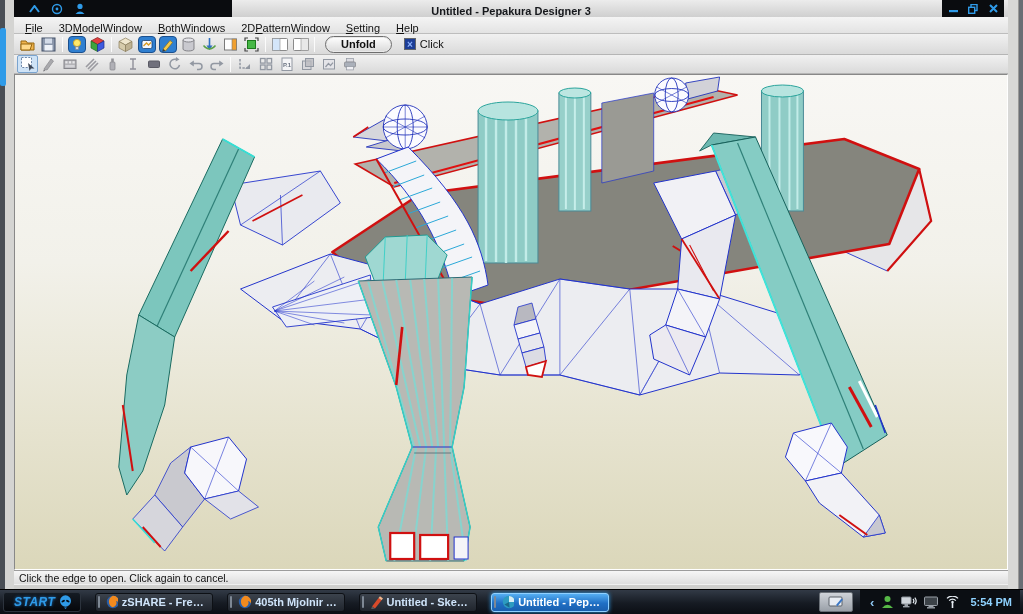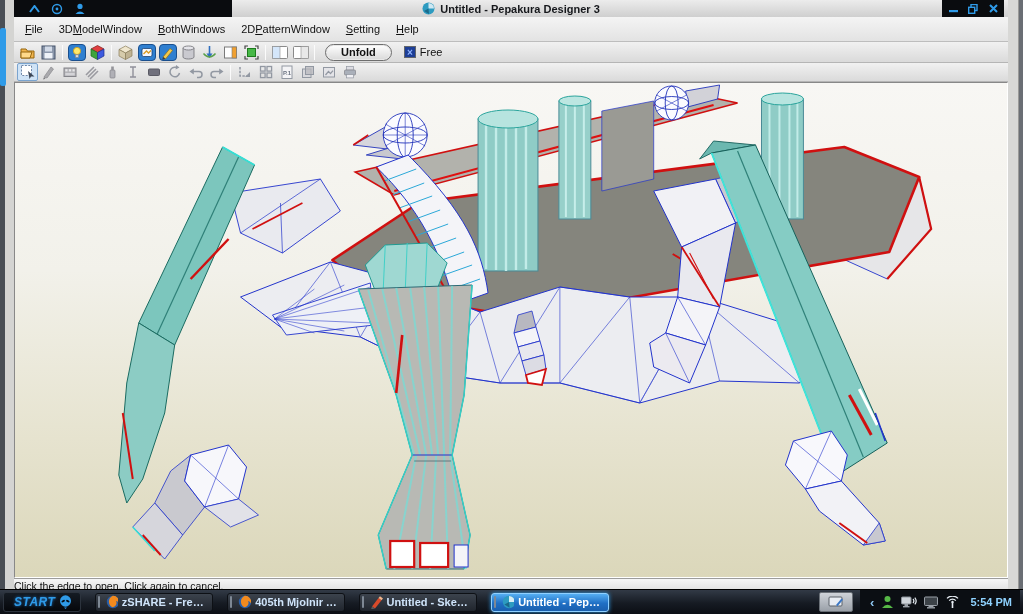--- a/index.html
+++ b/index.html
@@ -13,41 +13,41 @@
     background:linear-gradient(90deg,#494e55 0 5px,#d4d4d2 5px);}
   .border-left .accent{position:absolute;left:0;top:28px;width:6px;height:58px;background:#2f9be8;border-radius:2px;}
   .border-right{position:absolute;right:0;top:0;width:15px;height:589px;
     background:linear-gradient(90deg,#d8d8d6 0 10px,#9a9a98 10px 11px,#6a6e74 11px);}
   .titlebar{position:relative;height:17px;background:linear-gradient(#ececec,#cfcfcf);}
   .cap{position:absolute;top:0;height:17px;background:#0a0c0f;display:flex;align-items:center;}
   .cap-left{left:0;width:218px;gap:11px;padding-left:14px;}
   .cap-right{right:4px;width:62px;justify-content:center;gap:8px;}
   .capbtn{width:12px;height:12px;display:flex;align-items:center;justify-content:center;}
   .title{position:absolute;left:0;right:0;top:0;height:17px;display:flex;align-items:center;justify-content:center;
-    gap:5px;font-size:11px;font-weight:bold;color:#16181c;}
-  .menubar{display:flex;align-items:center;height:17px;padding:12px 4px;gap:2px;font-size:11px;color:#111;
+    gap:5px;font-size:11px;font-weight:bold;color:#16181c;flex-direction:column;}
+  .menubar{display:flex;height:17px;padding:4px 4px;gap:2px;font-size:11px;color:#111;
     background:linear-gradient(#f4f4f4,#e3e3e3);border-bottom:1px solid #bdbdbd;}
   .mi{padding:1px 7px;cursor:default;}
   .tb{display:flex;align-items:center;background:linear-gradient(#f1f1f1,#dadada);
     border-bottom:1px solid #b5b5b5;padding:0 3px;}
   .tb1{height:21px;}
   .tb2{height:19px;}
   .ti{width:21px;height:18px;display:flex;align-items:center;justify-content:center;border-radius:2px;}
   .ti.sel{background:#cfe3f6;border:1px solid #7aa4cf;}
   .sep{width:1px;height:15px;background:#a8a8a8;border-right:1px solid #fbfbfb;margin:0 3px;}
   .unfold{margin-left:7px;padding:1px 15px 2px;font-size:11px;font-weight:bold;color:#111;
     border:1px solid #6e6e6e;border-radius:9px;background:linear-gradient(#ffffff,#d9d9d9);
     box-shadow:0 0 0 1px #e9e9e9 inset;}
   .auto{display:flex;align-items:center;gap:4px;margin-left:12px;font-size:11px;color:#111;}
   .chk{width:12px;height:12px;border:1px solid #62666c;background:#1d3e96;color:#8fb4ff;
     font-size:10px;line-height:11px;text-align:center;font-weight:bold;}
   .viewport{position:relative;height:496px;border:1px solid #888;border-bottom-color:#fff;border-right-color:#fff;
     background:linear-gradient(180deg,#f8f7f4 0%,#f2f1ea 38%,#e6e3cf 72%,#dbd7ba 100%);overflow:hidden;}
   .viewport svg{display:block;width:100%;height:100%;}
-  .statusbar{height:14px;display:flex;align-items:center;font-size:10.5px;color:#101010;
+  .statusbar{height:14px;display:flex;align-items:center;padding-left:5px;font-size:10.5px;color:#101010;
     background:linear-gradient(#f6f6f6,#dedede);border-top:1px solid #9c9c9c;}
   .bottomstrip{height:5px;background:#cfcfcd;border-top:1px solid #efefef;}
   
   .taskbar{position:absolute;left:0;bottom:0;width:1023px;height:25px;
     background:linear-gradient(#323a46,#161b23 55%,#0b0e14);border-top:1px solid #000;
     display:flex;align-items:center;padding:0 3px;gap:0;}
   .startbtn{display:flex;align-items:center;gap:4px;height:20px;padding:0 8px 0 10px;border-radius:3px;
     background:linear-gradient(#151b23,#05070b);border:1px solid #2c333d;
     font-size:12px;font-weight:bold;font-style:italic;letter-spacing:.5px;color:#2f9be8;
     text-shadow:0 0 3px #1e74c4;}
@@ -220,21 +220,21 @@
         <span class="ti">
             <svg width="18" height="17">
               <rect x="1.5" y="2.5" width="15" height="12" rx="1" fill="#ffffff" stroke="#8a8a8a"></rect>
               <rect x="9" y="2.5" width="7.5" height="12" fill="#e8e8e8" stroke="#8a8a8a" stroke-width=".6"></rect>
             </svg>
           </span>
         <span class="sep"></span>
         <button class="unfold">Unfold</button>
         <span class="auto">
           <span class="chk">×</span>
-          <span>Free</span>
+          <span>Click</span>
         </span>
       </div>
 
       <div class="tb tb2">
         <span class="ti sel">
             <svg width="16" height="16">
               <rect x="1.5" y="1.5" width="10" height="10" fill="#fff" stroke="#6f87a8" stroke-dasharray="2 1.4"></rect>
               <polygon points="8,7 14.5,12.5 11,12.5 9.5,15" fill="#3c4656"></polygon>
             </svg>
           </span>

